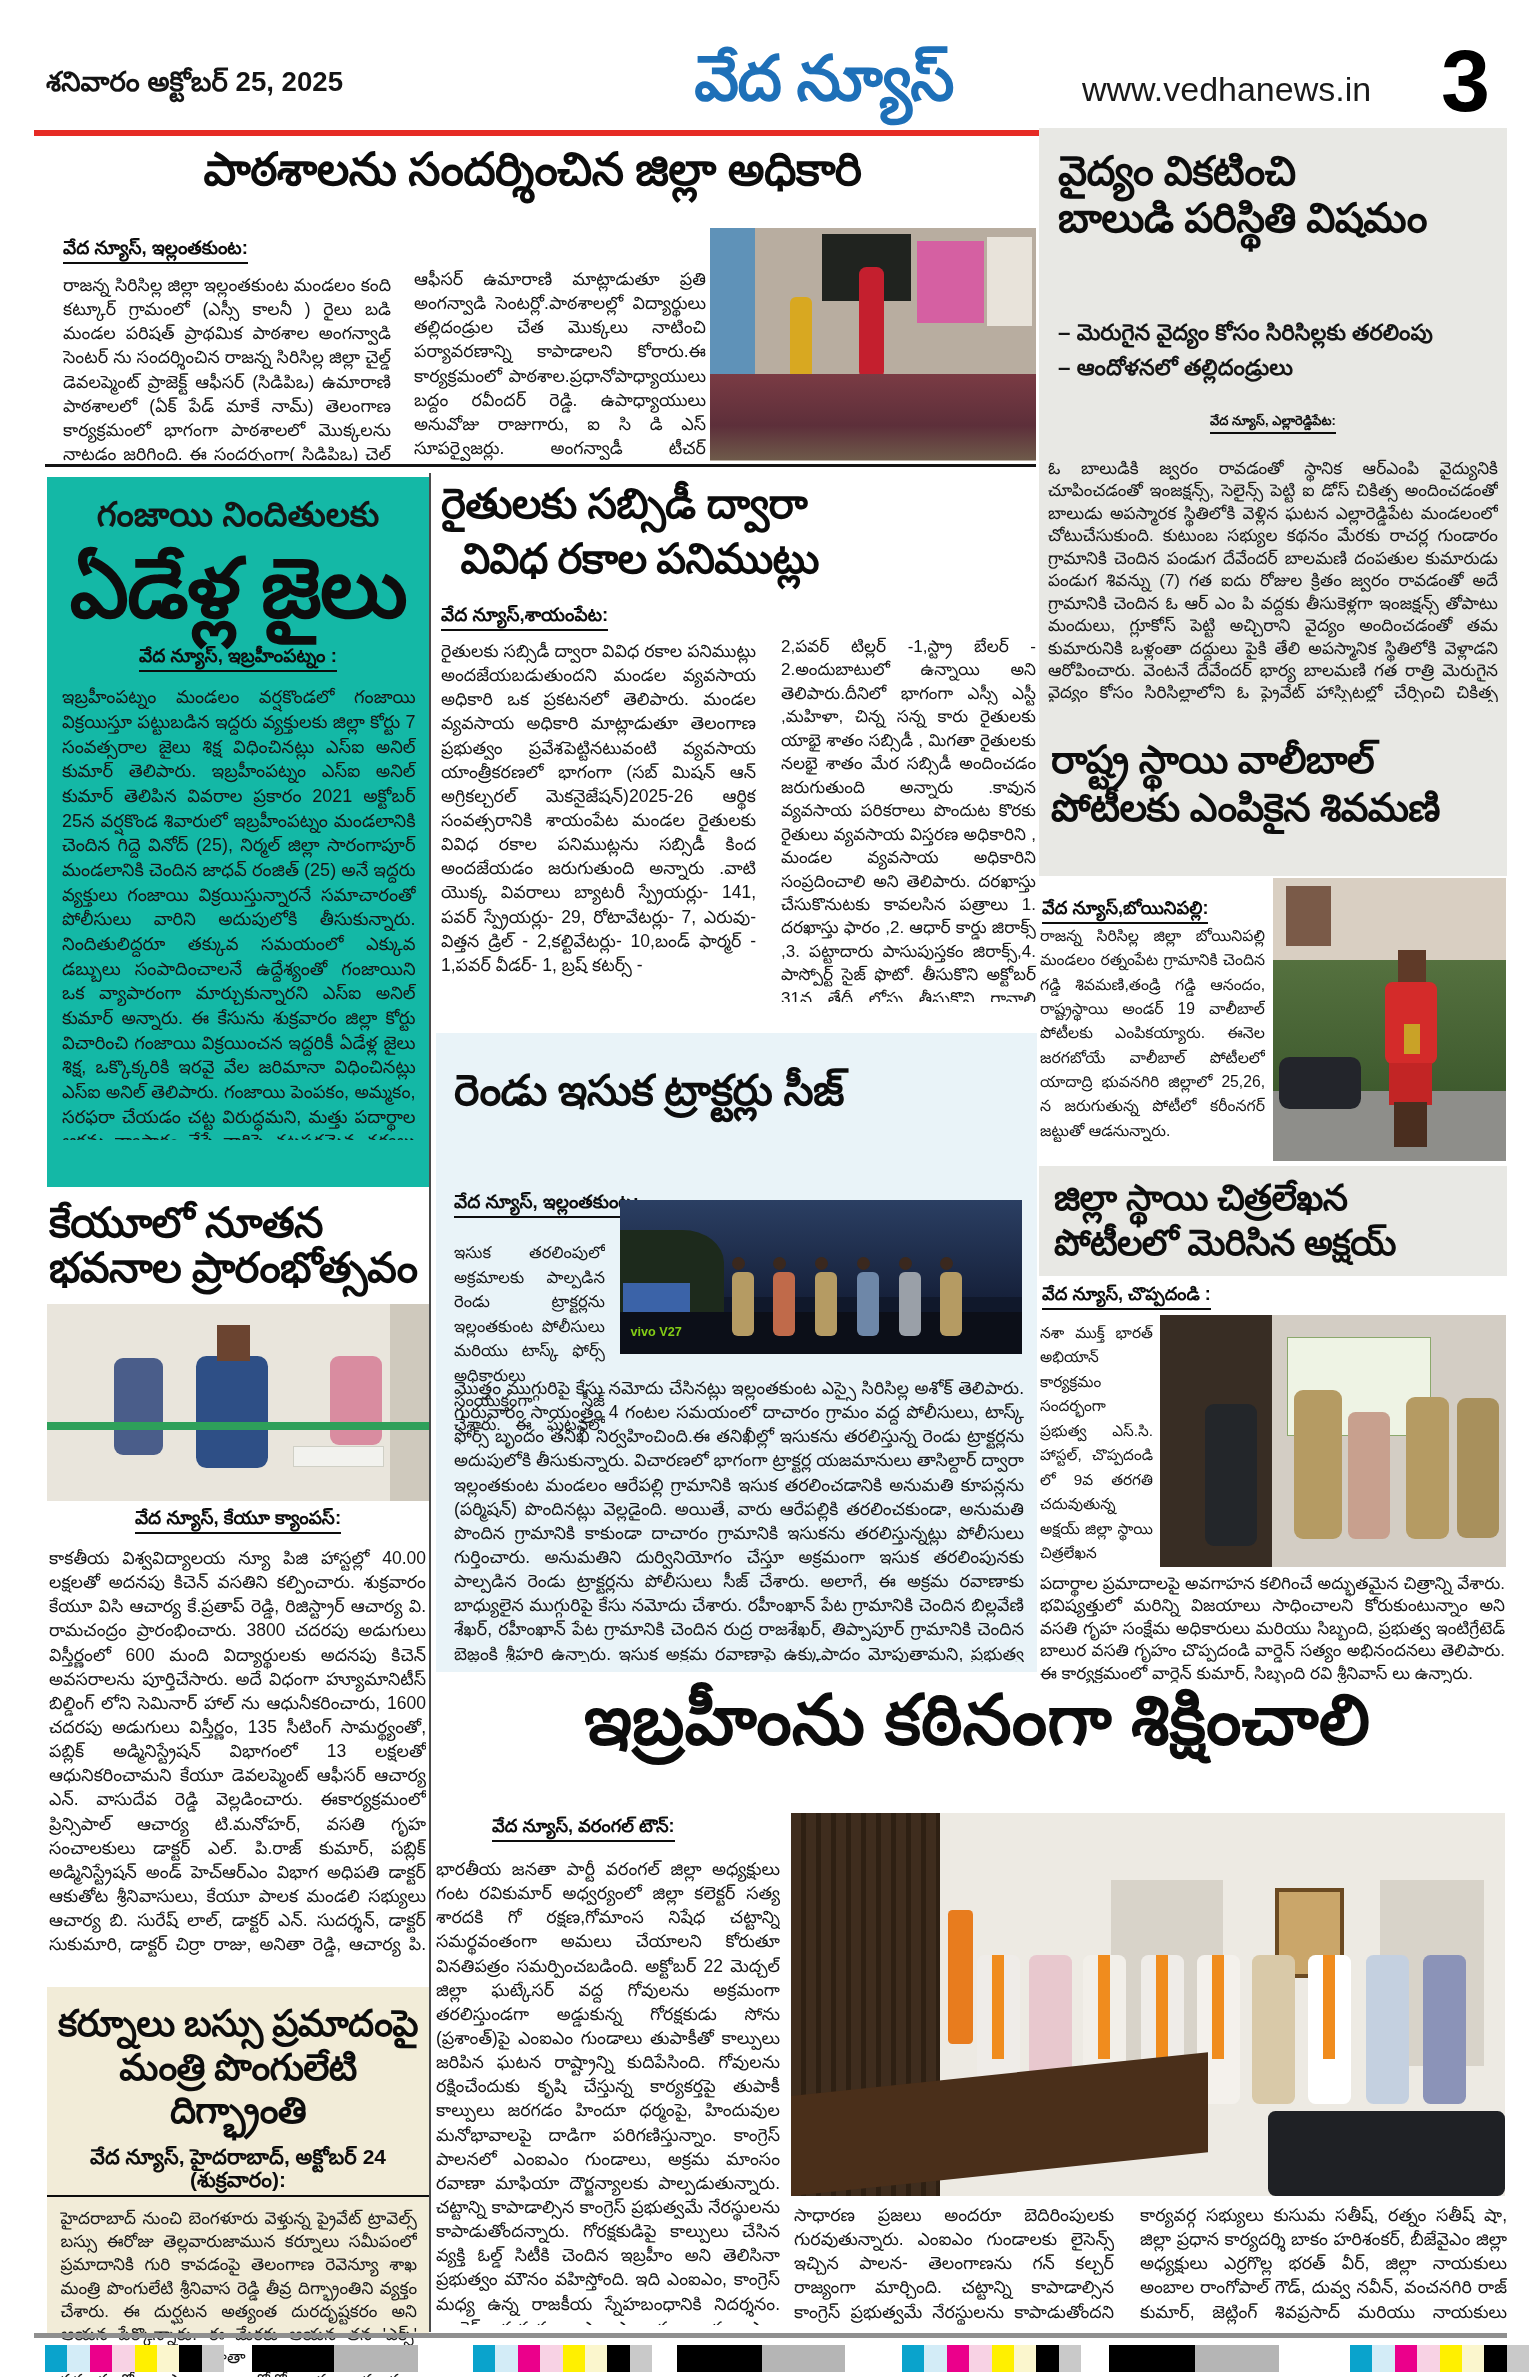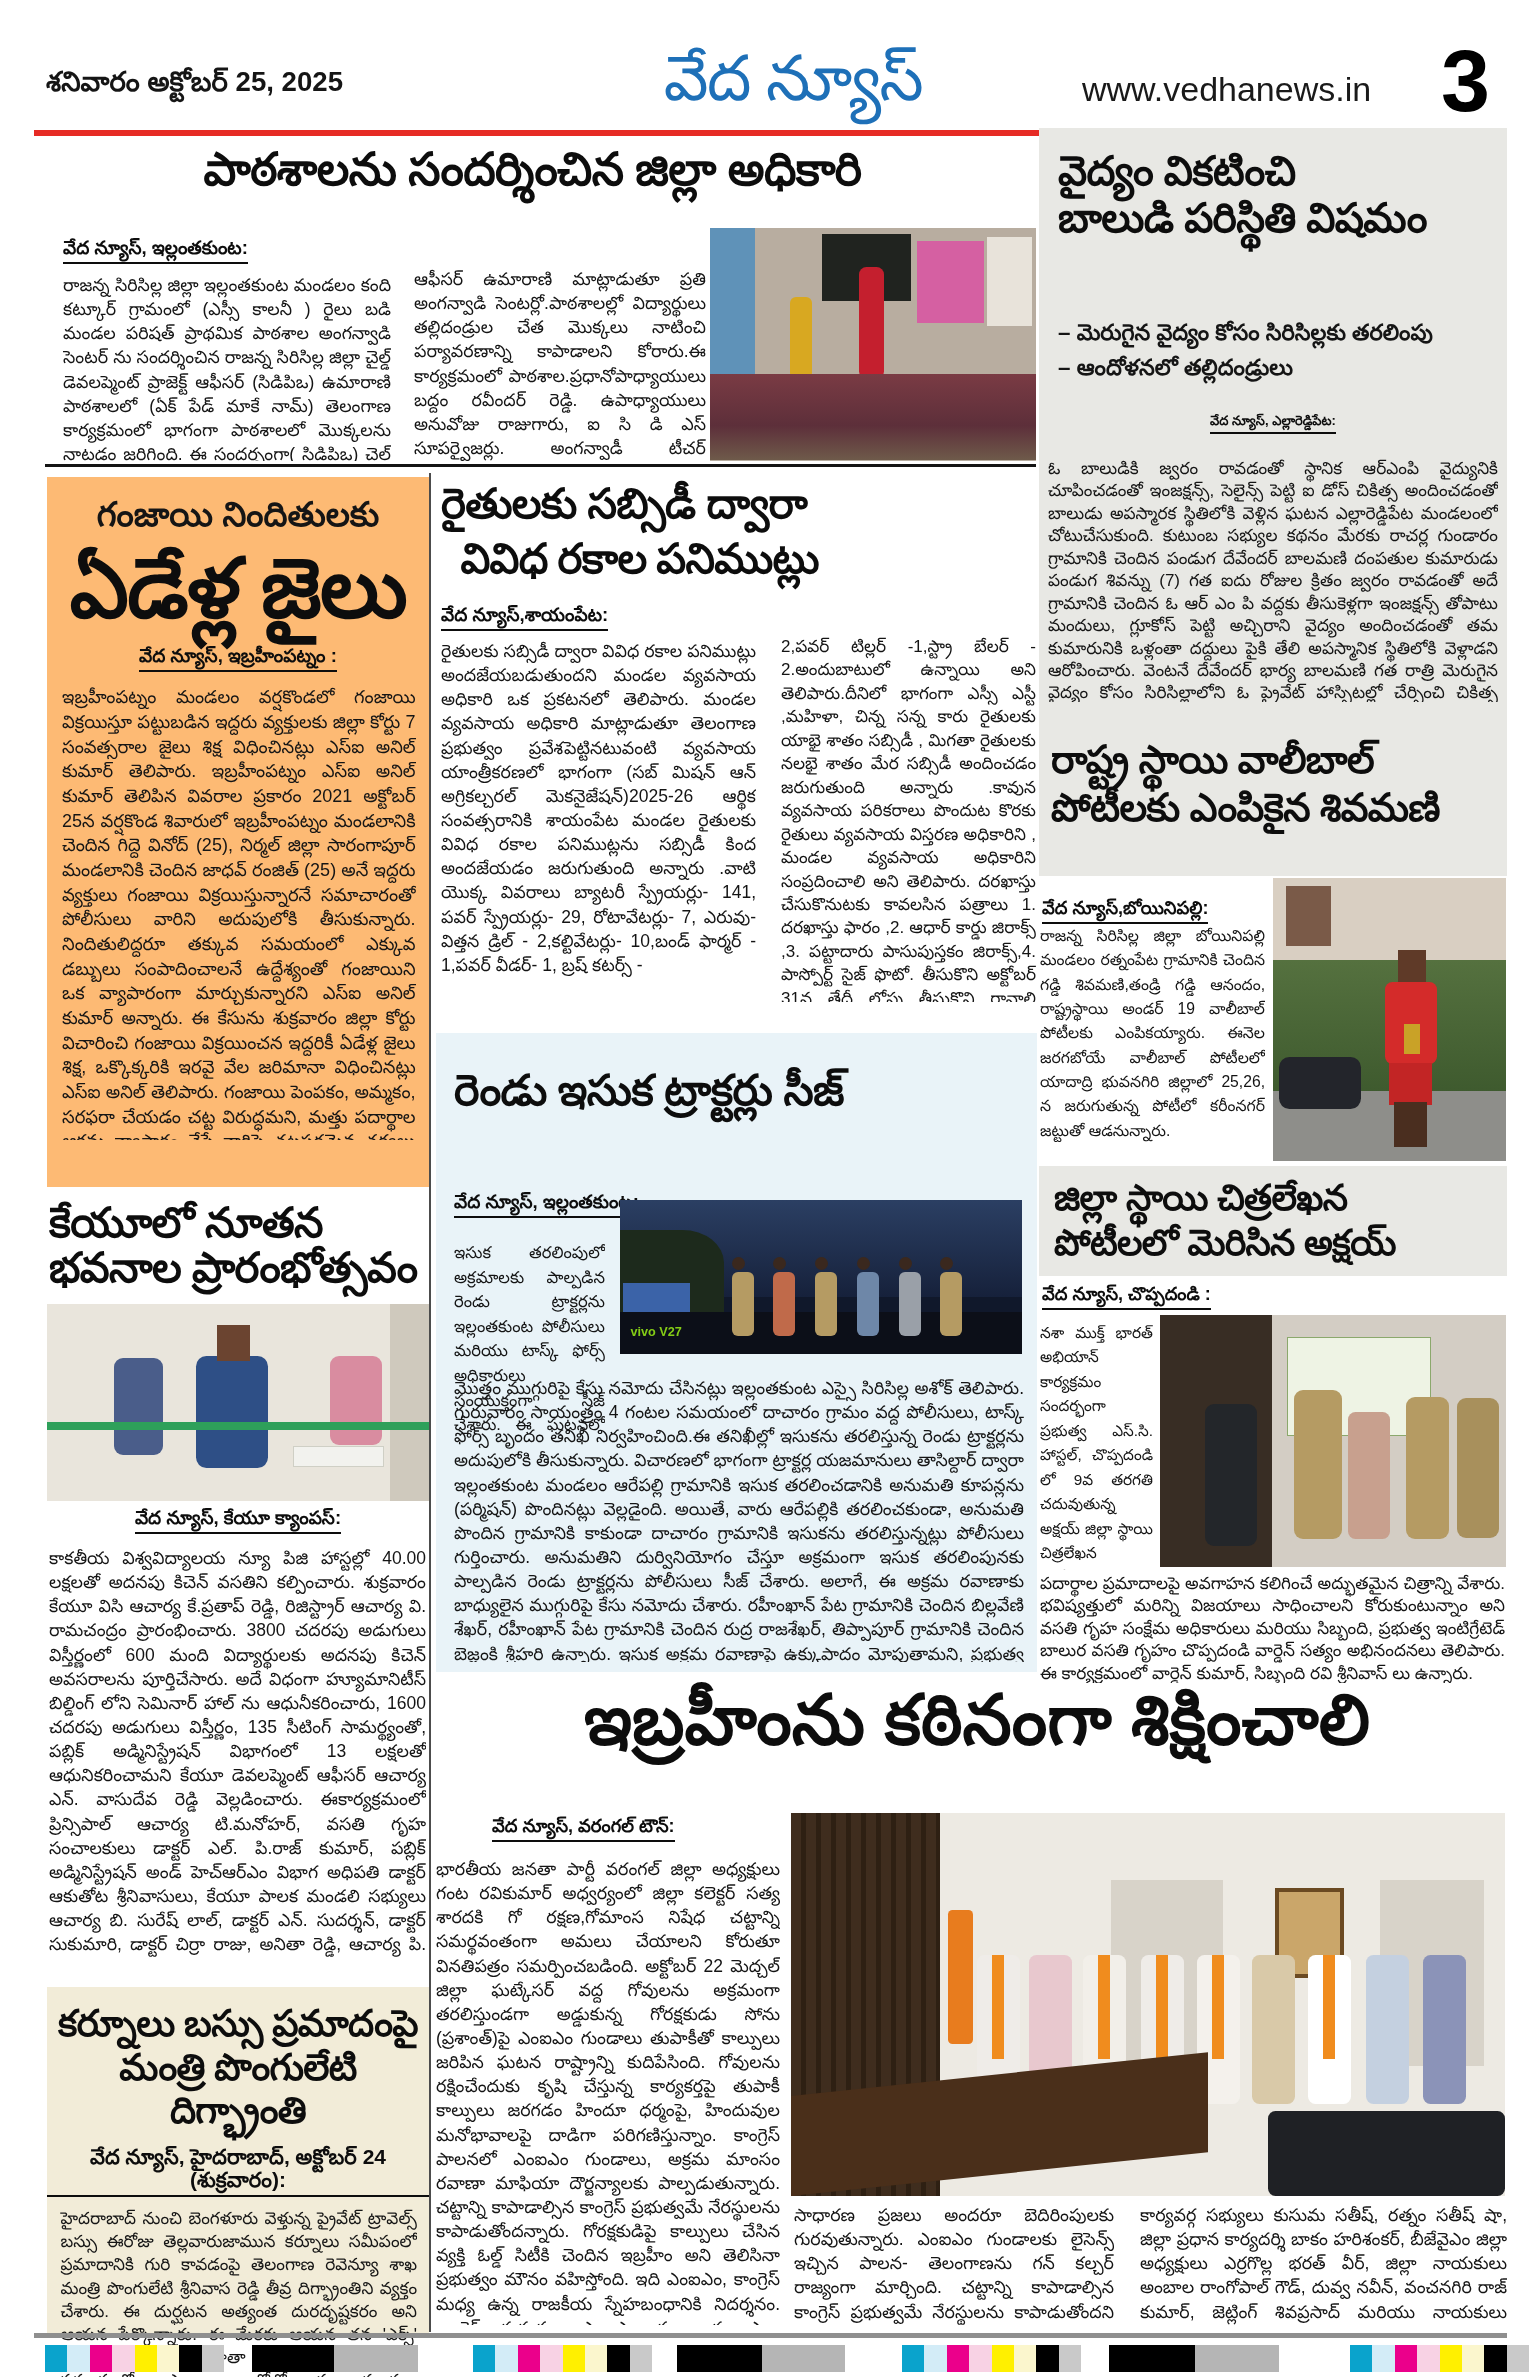--- a/index.html
+++ b/index.html
@@ -8,33 +8,33 @@
   .abs{position:absolute;}
   .jt{text-align:justify;}
   .hd{font-weight:900;color:#0d0d0d;line-height:1.08;letter-spacing:-0.7px;}
   .byline{font-weight:bold;font-size:18.6px;color:#0d0d0d;border-bottom:2.2px solid #0d0d0d;display:inline-block;padding-bottom:3.7px;line-height:1.1;}
   .body-txt{font-size:17.5px;line-height:1.38;color:#141414;overflow:hidden;}
   .photo{overflow:hidden;position:absolute;}
   .fig{position:absolute;}
   .head{position:absolute;border-radius:50%;}
   
   .hdr-date{left:46px;top:66px;font-size:27.6px;font-weight:800;}
-  .masthead{left:633px;top:42px;width:320px;text-align:center;font-size:63px;font-weight:400;color:#1e70b8;letter-spacing:-1.5px;}
+  .masthead{left:633px;top:42px;width:320px;text-align:right;font-size:63px;font-weight:700;color:#1e70b8;letter-spacing:-1.5px;}
   .hdr-url{left:1082px;top:70px;font-size:34px;font-weight:500;color:#1a1a1a;}
   .hdr-page{left:1441px;top:30px;font-size:88px;font-weight:700;color:#000;}
   .redline{left:34px;top:130px;width:1473px;height:6px;background:#e62b25;}
   
   .a1-headline{left:52px;top:145px;width:961px;font-size:46px;text-align:center;}
   .a1-col1{left:63px;top:273px;width:328px;height:188px;}
   .a1-col2{left:414px;top:267px;width:292px;height:194px;}
   .photo1{left:710px;top:228px;width:326px;height:233px;background:#b8ada0;}
   .sep1{left:45px;top:464px;width:991px;height:3px;background:#141414;}
   .vrule{left:429px;top:473px;width:2.2px;height:1859px;background:#4c4c4c;}
   
-  .ganja-box{left:47px;top:477px;width:382px;height:710px;background:#fdba74;text-align:center;}
+  .ganja-box{left:47px;top:477px;width:382px;height:710px;background:#14b8a6;text-align:center;}
   .ganja-kicker{margin-top:18px;font-size:34px;font-weight:900;}
   .ganja-headline{margin-top:4.5px;font-size:83px;font-weight:900;letter-spacing:-1.5px;line-height:1;}
   .ganja-byline{margin-top:16.4px;}
   .ganja-body{margin:13.4px 13.4px 0 15px;height:455px;text-align:justify;font-size:18px;line-height:1.37;overflow:hidden;}
   
   .keyu-headline{left:49px;top:1200px;width:377px;font-size:42px;}
   .photo4{left:47px;top:1304px;width:382px;height:197px;background:#ddd6c8;}
   .keyu-byline-wrap{left:47px;top:1508px;width:382px;text-align:center;}
   .keyu-body{left:49px;top:1546px;width:377px;height:414px;}
   

